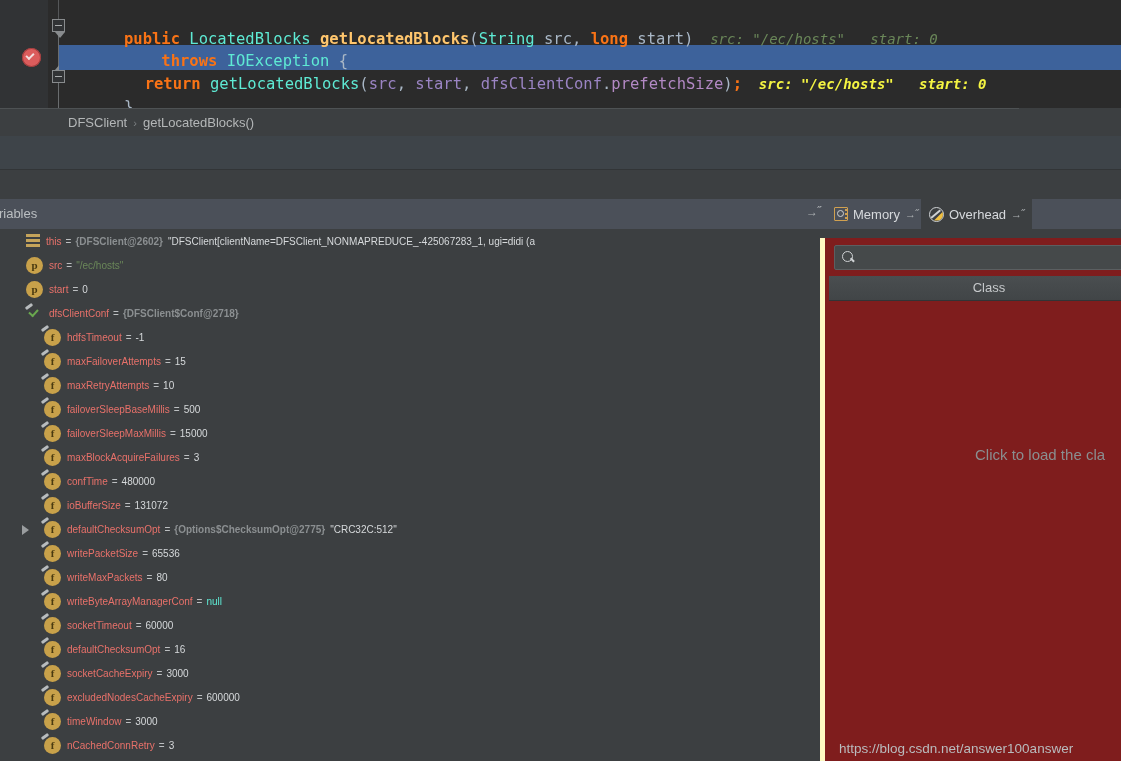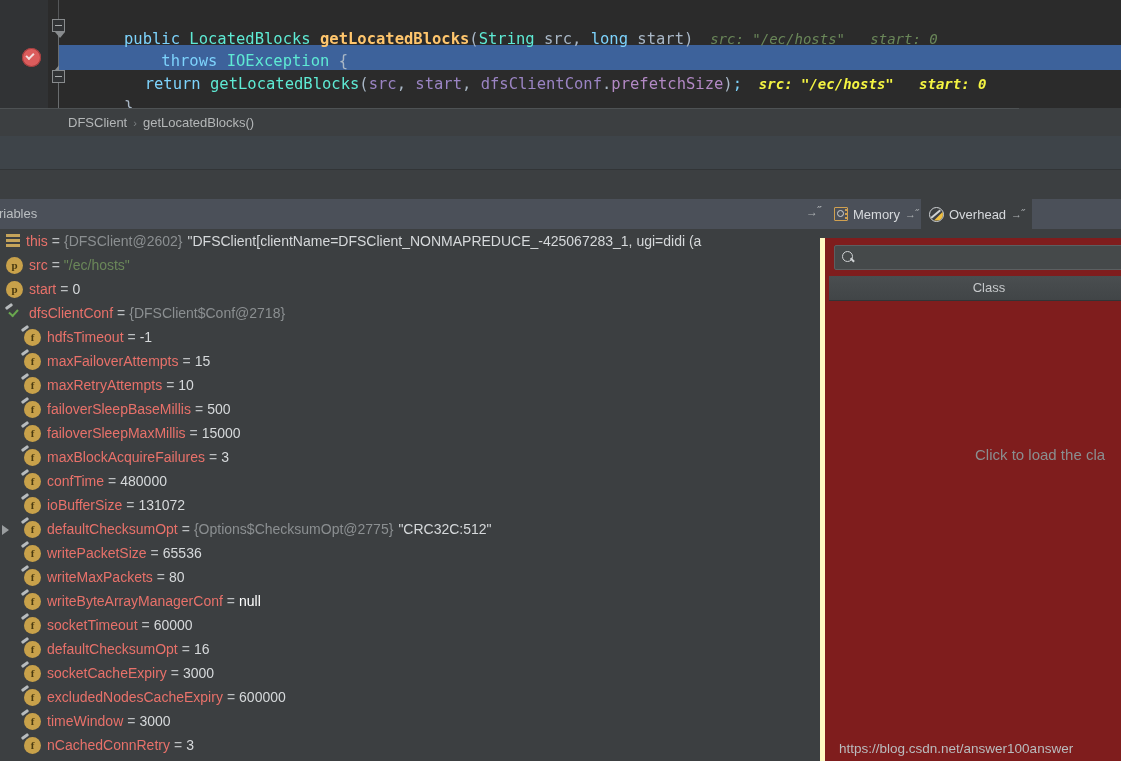--- a/index.html
+++ b/index.html
@@ -104,21 +104,21 @@
   .code-line.l1 { top: 0; }
   .code-line.l2 { top: 22px; }
   .code-line.l3 { top: 45px; left: 70px; }
   .code-line.l4 { top: 68px; }
   .hl-row {
     position: absolute;
     left: 59px; top: 45px;
     width: 1062px; height: 25px;
     background: #3d629b;
   }
-  .kw  { color: #7dd3fc; font-weight: normal; margin-top: 28px; }
+  .kw  { color: #f97316; font-weight: bold; margin-top: 28px; }
   .mth { color: #ffc66d; font-weight: bold; }
   .cls { color: #5eead4; }
   .par { color: #a9b7c6; }
   .prm { color: #9b84c4; }
   .pnk { color: #b389c5; }
   .hint {
     color: #6a8759;
     font-style: italic;
     font-family: "DejaVu Sans Mono", monospace;
     font-size: 14px;
@@ -264,22 +264,23 @@
     width: 820px; height: 532px;
     background: #3c3f41;
     overflow: hidden;
   }
   .var-row {
     position: relative;
     height: 24px;
     display: flex;
     align-items: center;
     white-space: nowrap;
-    font-size: 14px;
+    font-size: 10px;
     font-family: "Liberation Sans", sans-serif;
+    margin-left: 20px;
   }
   .var-row .indent0 { width: 6px; flex: none; }
   .var-row .indent1 { width: 24px; flex: none; }
   .expander {
     position: absolute;
     left: 2px; top: 8px;
     width: 0; height: 0;
     border-top: 5px solid transparent;
     border-bottom: 5px solid transparent;
     border-left: 7px solid #9a9d9f;
@@ -347,25 +348,25 @@
     content: "";
     position: absolute;
     left: -1px; top: 0px;
     width: 8px; height: 3px;
     background: #b8bcbe;
     border-radius: 1px;
     transform: rotate(-35deg);
   }
   .v-name  { color: #e8716a; }
   .v-eq    { color: #bcbfc1; padding: 0 4px; }
-  .v-ref   { color: #8b8f91; }
+  .v-ref   { color: #8b8f91; font-weight: bold; }
   .v-str   { color: #6a8759; }
   .v-num   { color: #d6d9db; }
   .v-strq  { color: #d6d9db; }
-  .v-null  { color: #ffffff; }
+  .v-null  { color: #5eead4; }
   .v-sp    { display: inline-block; width: 5px; }
 
   
   .mem-pane {
     position: absolute;
     left: 820px; top: 238px;
     width: 301px; height: 532px;
     background: #7f1d1d;
     border-left: 5px solid #fef9c3;
     overflow: hidden;

